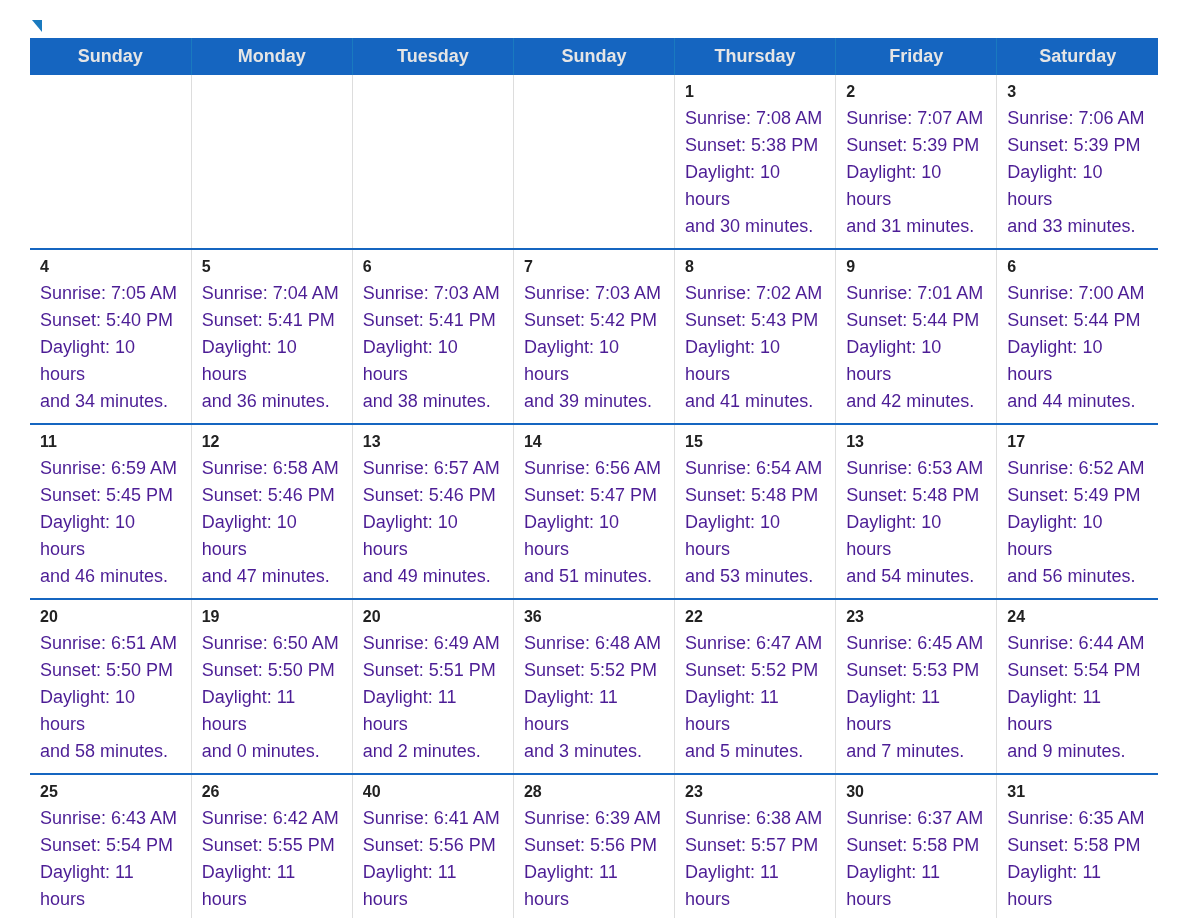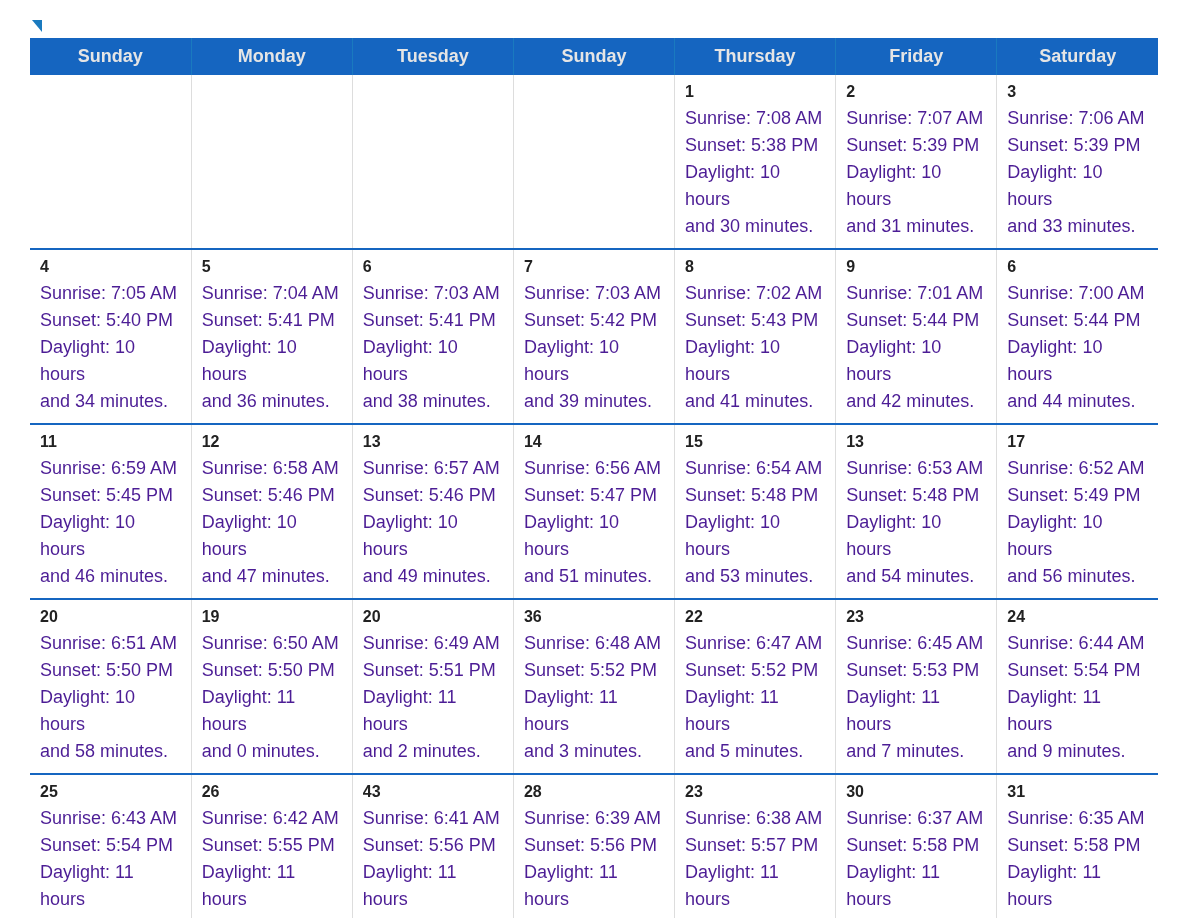--- a/index.html
+++ b/index.html
@@ -232,21 +232,21 @@
       <tr>
         <td>
           <span class="day-number">25</span>
           <div class="day-info">Sunrise: 6:43 AM<br>Sunset: 5:54 PM<br>Daylight: 11 hours<br>and 11 minutes.</div>
         </td>
         <td>
           <span class="day-number">26</span>
           <div class="day-info">Sunrise: 6:42 AM<br>Sunset: 5:55 PM<br>Daylight: 11 hours<br>and 13 minutes.</div>
         </td>
         <td>
-          <span class="day-number">43</span>
+          <span class="day-number">40</span>
           <div class="day-info">Sunrise: 6:41 AM<br>Sunset: 5:56 PM<br>Daylight: 11 hours<br>and 15 minutes.</div>
         </td>
         <td>
           <span class="day-number">28</span>
           <div class="day-info">Sunrise: 6:39 AM<br>Sunset: 5:56 PM<br>Daylight: 11 hours<br>and 17 minutes.</div>
         </td>
         <td>
           <span class="day-number">23</span>
           <div class="day-info">Sunrise: 6:38 AM<br>Sunset: 5:57 PM<br>Daylight: 11 hours<br>and 18 minutes.</div>
         </td>

